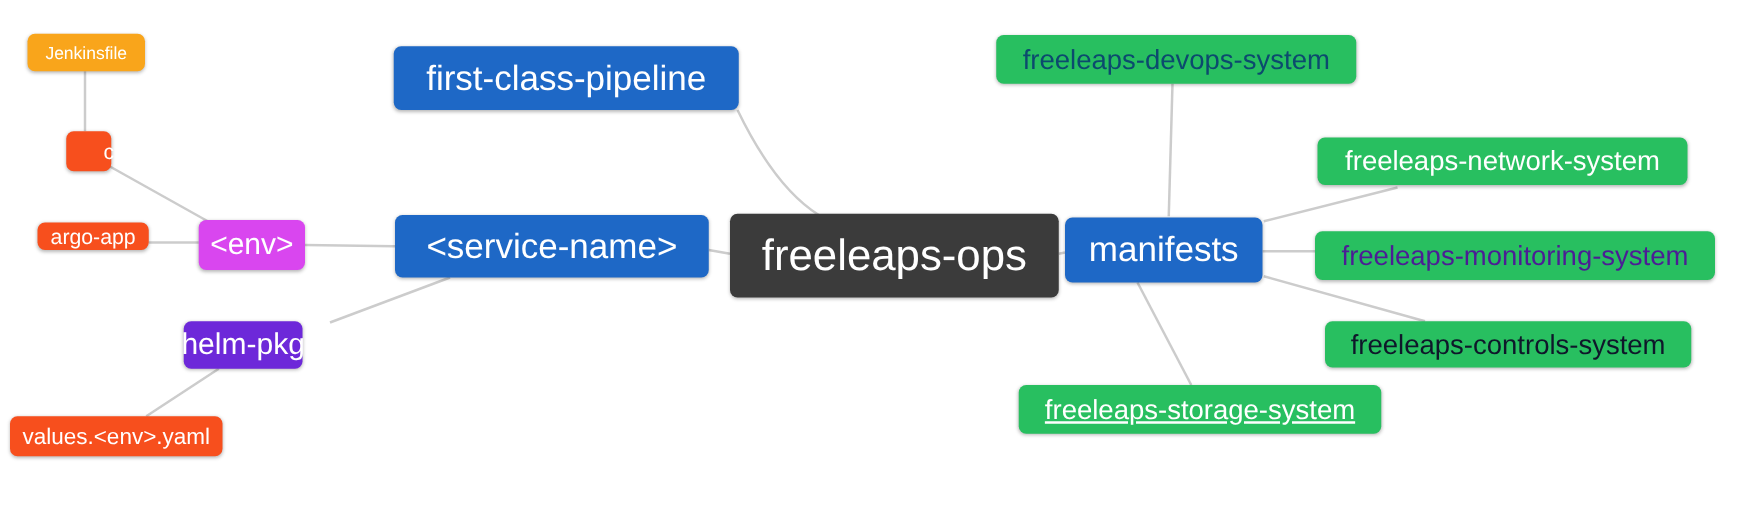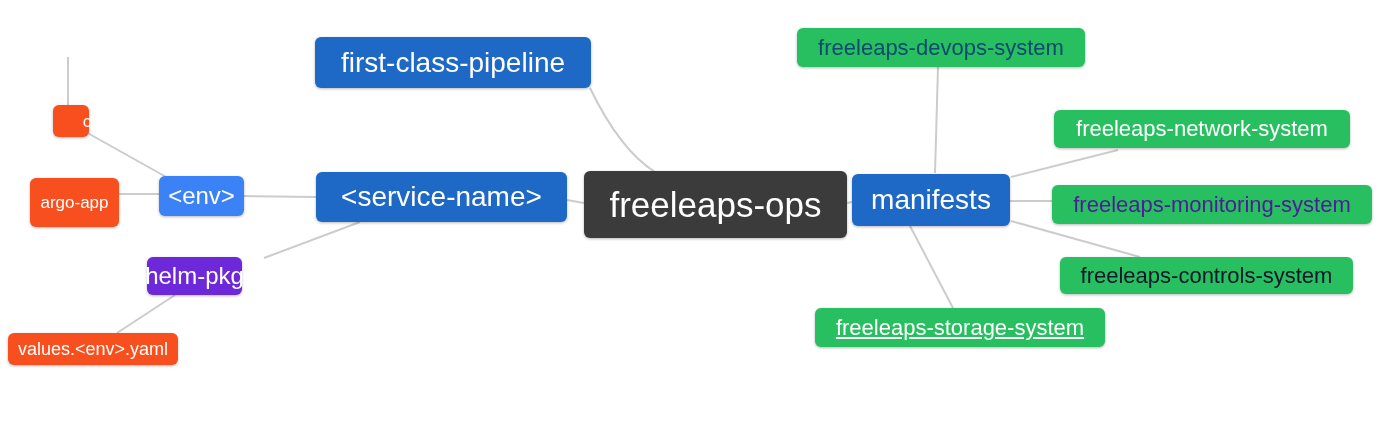--- a/index.html
+++ b/index.html
@@ -51,24 +51,25 @@
       <path d="M1011,177 L1118,150" fill="none" stroke="#cccccc" stroke-width="2"></path>
       <path d="M1010,201 L1052,201" fill="none" stroke="#cccccc" stroke-width="2"></path>
       <path d="M1011,221 L1140,257" fill="none" stroke="#cccccc" stroke-width="2"></path>
       <path d="M910,226 L953,308" fill="none" stroke="#cccccc" stroke-width="2"></path>
     </svg>
   <div id="nodes">
       <div class="node" style="left: 584px; top: 171px; width: 263px; height: 67px; font-size: 35px; background: rgb(59, 59, 59); color: rgb(255, 255, 255);">freeleaps-ops</div>
       <div class="node" style="left: 315px; top: 37px; width: 276px; height: 51px; font-size: 28px; background: rgb(30, 104, 198); color: rgb(255, 255, 255);">first-class-pipeline</div>
       <div class="node" style="left: 316px; top: 172px; width: 251px; height: 50px; font-size: 28px; background: rgb(30, 104, 198); color: rgb(255, 255, 255);">&lt;service-name&gt;</div>
       <div class="node" style="left: 852px; top: 174px; width: 158px; height: 52px; font-size: 28px; background: rgb(30, 104, 198); color: rgb(255, 255, 255);">manifests</div>
-      <div class="node" style="left: 159px; top: 176px; width: 85px; height: 40px; font-size: 24px; background: #3b82f6; color: rgb(255, 255, 255);">&lt;env&gt;</div>
+      <div class="node" style="left: 159px; top: 176px; width: 85px; height: 40px; font-size: 24px; background: #d946ef; color: rgb(255, 255, 255);">&lt;env&gt;</div>
       <div class="node" style="left: 147px; top: 257px; width: 95px; height: 38px; font-size: 24px; background: #6d28d9; color: rgb(255, 255, 255);">helm-pkg</div>
       <div class="node" style="left: 797px; top: 28px; width: 288px; height: 39px; font-size: 22px; background: rgb(40, 191, 96); color: #0c4a6e;">freeleaps-devops-system</div>
       <div class="node" style="left: 1054px; top: 110px; width: 296px; height: 38px; font-size: 22px; background: rgb(40, 191, 96); color: rgb(255, 255, 255);">freeleaps-network-system</div>
       <div class="node" style="left: 1052px; top: 185px; width: 320px; height: 39px; font-size: 22px; background: rgb(40, 191, 96); color: #4c1d95;">freeleaps-monitoring-system</div>
       <div class="node" style="left: 1060px; top: 257px; width: 293px; height: 37px; font-size: 22px; background: rgb(40, 191, 96); color: #0f172a;">freeleaps-controls-system</div>
       <div class="node" style="left: 815px; top: 308px; width: 290px; height: 39px; font-size: 22px; background: rgb(40, 191, 96); color: rgb(255, 255, 255); text-decoration: underline;">freeleaps-storage-system</div>
       <div class="node" style="left: 53px; top: 105px; width: 32px; height: 32px; font-size: 17px; background: rgb(247, 79, 29); color: rgb(255, 255, 255); padding-left: 36px;">ci</div>
-      <div class="node" style="left: 30px; top: 178px; width: 89px; height: 49px; font-size: 17px; background: rgb(247, 79, 29); color: rgb(255, 255, 255);">argo-app</div>
+      <div class="node" style="left: 30px; top: 178px; width: 89px; height: 22px; font-size: 17px; background: rgb(247, 79, 29); color: rgb(255, 255, 255);">argo-app</div>
       <div class="node" style="left: 8px; top: 333px; width: 170px; height: 32px; font-size: 18px; background: rgb(247, 79, 29); color: rgb(255, 255, 255);">values.&lt;env&gt;.yaml</div>
+      <div class="node" style="left: 22px; top: 27px; width: 94px; height: 30px; font-size: 14px; background: rgb(249, 165, 27); color: rgb(255, 255, 255);">Jenkinsfile</div>
     </div>
 </div>
 
 </body></html>

